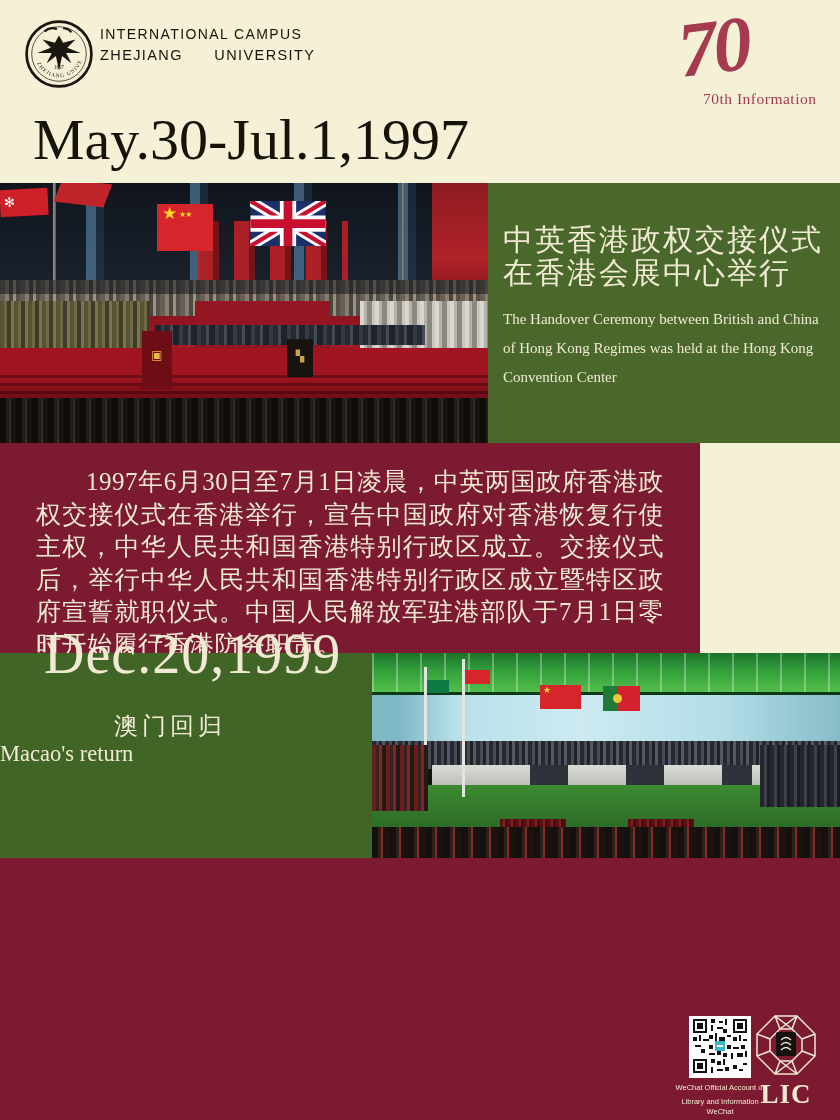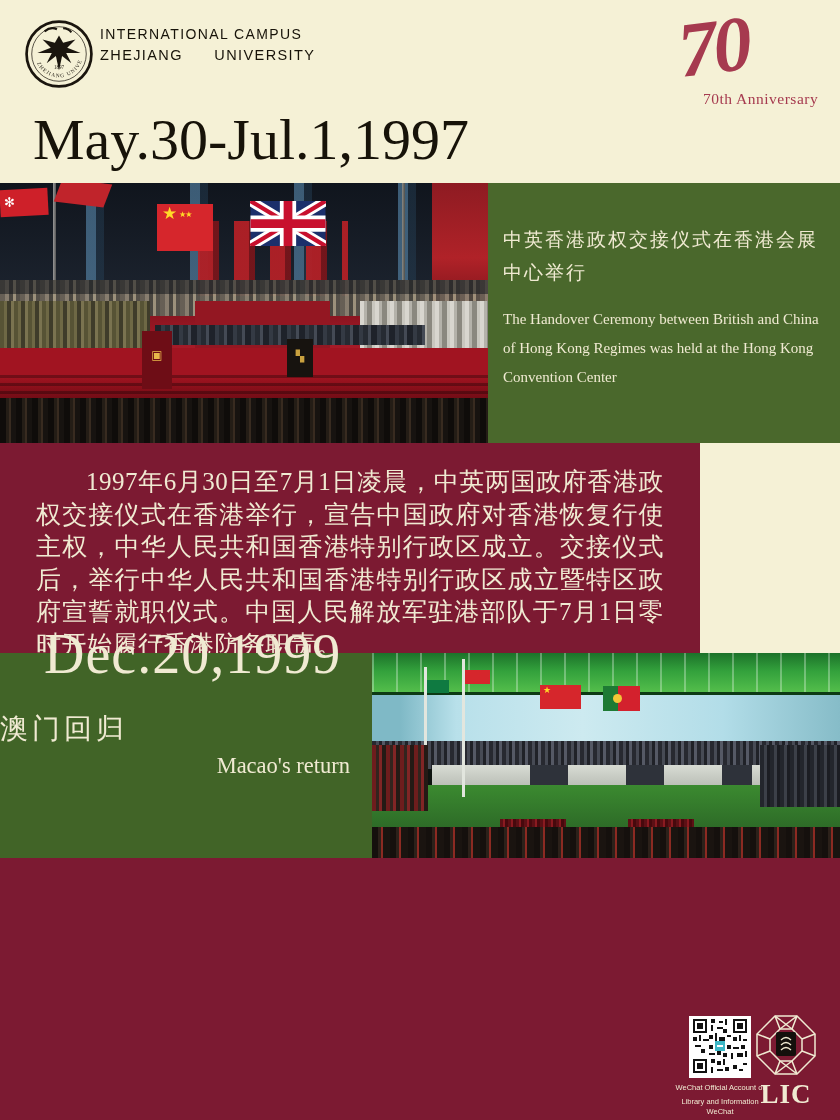--- a/index.html
+++ b/index.html
@@ -64,38 +64,38 @@
     background:repeating-linear-gradient(180deg,rgba(0,0,0,.3) 0 3px,transparent 3px 8px);}
   .hk-podium{position:absolute;left:142px;top:148px;width:30px;height:58px;background:#6e0d16;
     color:#e8b74a;font-size:12px;text-align:center;line-height:48px;}
   .hk-crest{position:absolute;left:287px;top:156px;width:26px;height:38px;background:#17130f;
     color:#caa23f;font-size:11px;text-align:center;line-height:34px;}
   .hk-crowd{position:absolute;left:0;top:215px;width:100%;height:45px;
     background:repeating-linear-gradient(90deg,#0f0c0a 0 6px,#241d16 6px 9px,#382b20 9px 11px,#171310 11px 16px);}
 
   .hk-panel{position:absolute;left:488px;top:0;width:352px;height:260px;background:var(--green,#4a682c);
     color:var(--cream,#f0ead2);}
-  .panel-zh{position:absolute;left:15px;top:40px;width:322px;margin:0;font-size:19px;line-height:33px;
+  .panel-zh{position:absolute;left:15px;top:40px;width:322px;margin:0;font-size:30px;line-height:33px;
     letter-spacing:2px;font-weight:normal;}
   .panel-en{position:absolute;left:15px;top:122px;width:325px;margin:0;font-size:15px;line-height:29px;}
 
   
   .maroon-1{position:absolute;left:0;top:443px;width:700px;height:210px;background:var(--maroon,#7c1a32);}
   .maroon-2{position:absolute;left:0;top:858px;width:840px;height:262px;background:var(--maroon,#7c1a32);}
   .body-par{margin:0 36px;padding-top:23px;font-size:25px;line-height:32.5px;color:var(--cream,#f0ead2);
     text-indent:2em;letter-spacing:.5px;text-align:justify;}
 
   
   .macao-section{position:absolute;left:0;top:653px;width:840px;height:205px;}
   .macao-left{position:absolute;left:0;top:0;width:372px;height:205px;background:var(--green2,#416427);}
   .date-title-2{position:absolute;left:44px;top:-31px;margin:0;font-size:56px;font-weight:normal;
     color:var(--cream,#f0ead2);line-height:64px;letter-spacing:1px;}
-  .macao-zh{position:absolute;left:0;top:57px;width:340px;text-align:left;font-size:28px;
+  .macao-zh{position:absolute;left:0;top:57px;width:340px;text-align:center;font-size:24px;
     letter-spacing:4px;color:var(--cream,#f0ead2);}
-  .macao-en{position:absolute;left:0;top:100px;width:350px;text-align:right;font-size:22.5px;
+  .macao-en{position:absolute;left:0;top:88px;width:350px;font-size:22.5px;
     color:var(--cream,#f0ead2);}
 
   .macao-photo{position:absolute;left:372px;top:0;width:468px;height:205px;overflow:hidden;background:#0e1410;}
   .mc-ceiling{position:absolute;left:0;top:0;width:100%;height:40px;
     background:linear-gradient(180deg,#1c722a,#33a13c 45%,#55bf4c);}
   .mc-ceiling-lights{position:absolute;left:0;top:0;width:100%;height:40px;
     background:repeating-linear-gradient(90deg,rgba(255,255,255,.3) 0 2px,transparent 2px 24px);}
   .mc-truss{position:absolute;left:0;top:39px;width:100%;height:3px;background:#0d3a14;}
   .mc-wall{position:absolute;left:0;top:42px;width:100%;height:48px;
     background:linear-gradient(90deg,#7fb9c6 0 6%,#b8e0ea 18%,#cdeaf0 45%,#b2dde8 75%,#86bcc8 100%);}
@@ -157,21 +157,21 @@
       </text>
     </svg>
 
     <div class="brand-text">
       <div class="brand-l1">INTERNATIONAL CAMPUS</div>
       <div class="brand-l2">ZHEJIANG UNIVERSITY</div>
     </div>
 
     <div class="anniv">
       <div class="anniv-number">70</div>
-      <div class="anniv-label">70th Anniversary</div>
+      <div class="anniv-label">70th Information</div>
     </div>
 
     <h1 class="date-title-1">May.30-Jul.1,1997</h1>
   </div>
 
   <div class="hk-section">
 
     <div class="hk-photo">
       <div class="hk-columns abs"></div>
       <div class="hk-banners abs"></div>

